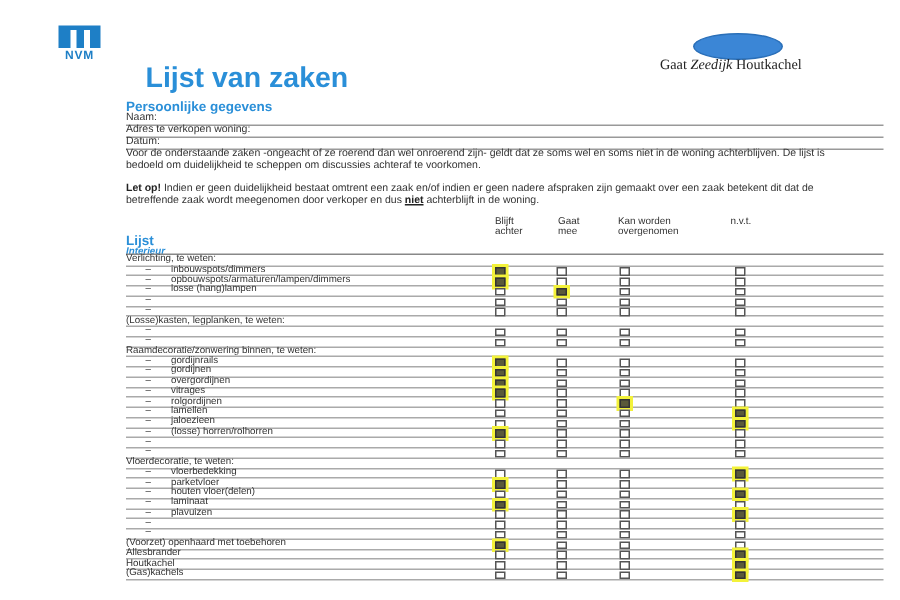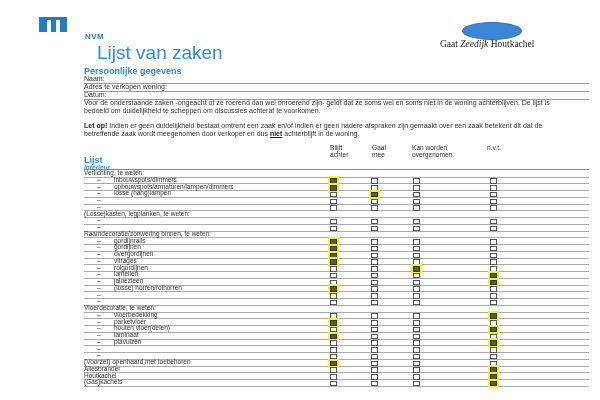--- a/index.html
+++ b/index.html
@@ -1,22 +1,22 @@
 <!DOCTYPE html>
 <html><head>
 <meta charset="utf-8">
 <style>
   html, body { margin:0; padding:0; background:#ffffff; }
   body { width:600px; height:400px; position:relative; overflow:hidden; font-family:"Liberation Sans", sans-serif; color:#222; }
   .nvm-logo { position:absolute; left:38px; top:17px; width:30px; height:28px; }
   .nvm-mark { position:absolute; left:1px; top:0; width:28px; height:15px; background:#1e7fc6; }
   .nvm-mark::before, .nvm-mark::after { content:""; position:absolute; top:3px; width:4px; height:12px; background:#fff; }
   .nvm-mark::before { left:8px; } .nvm-mark::after { left:17px; }
-  .nvm-text { position:absolute; left:0; top:15px; width:30px; font-size:8px; font-weight:bold; color:#1e7fc6; text-align:left; letter-spacing:0.5px;margin-left:47px; }
-  .title { position:absolute; left:97px; top:42px; font-size:19px; font-weight:normal; color:#2a8fd8; }
+  .nvm-text { position:absolute; left:0; top:15px; width:30px; font-size:8px; font-weight:bold; color:#1e7fc6; text-align:center; letter-spacing:0.5px; }
+  .title { position:absolute; left:97px; top:42px; font-size:19px; font-weight:bold; color:#2a8fd8; }
   .brand { position:absolute; left:440px; top:22px; width:150px; height:30px; }
   .brand-oval { position:absolute; left:22px; top:0; width:58px; height:16px; border-radius:50%; background:#3b86d6; border:1px solid #2a6fb8; }
   .brand-text { position:absolute; left:0; top:17px; font-family:"Liberation Serif", serif; font-size:9.5px; color:#222; white-space:nowrap; }
   .brand-text i { }
   .sec-title { position:absolute; left:84px; top:66px; font-size:9px; font-weight:bold; color:#2a8fd8; }
   .pfield { position:absolute; left:84px; width:505px; font-size:7px; color:#333; border-bottom:1px solid #999; height:8px; line-height:8px; }
   .para { position:absolute; left:84px; width:470px; font-size:7px; line-height:7.6px; color:#333; }
   .para b { color:#222; }
   .col-h { position:absolute; top:144px; font-size:6.6px; line-height:7.4px; color:#333; }
   .woning { position:absolute; left:84px; top:155px; font-size:9px; font-weight:bold; color:#2a8fd8; }

